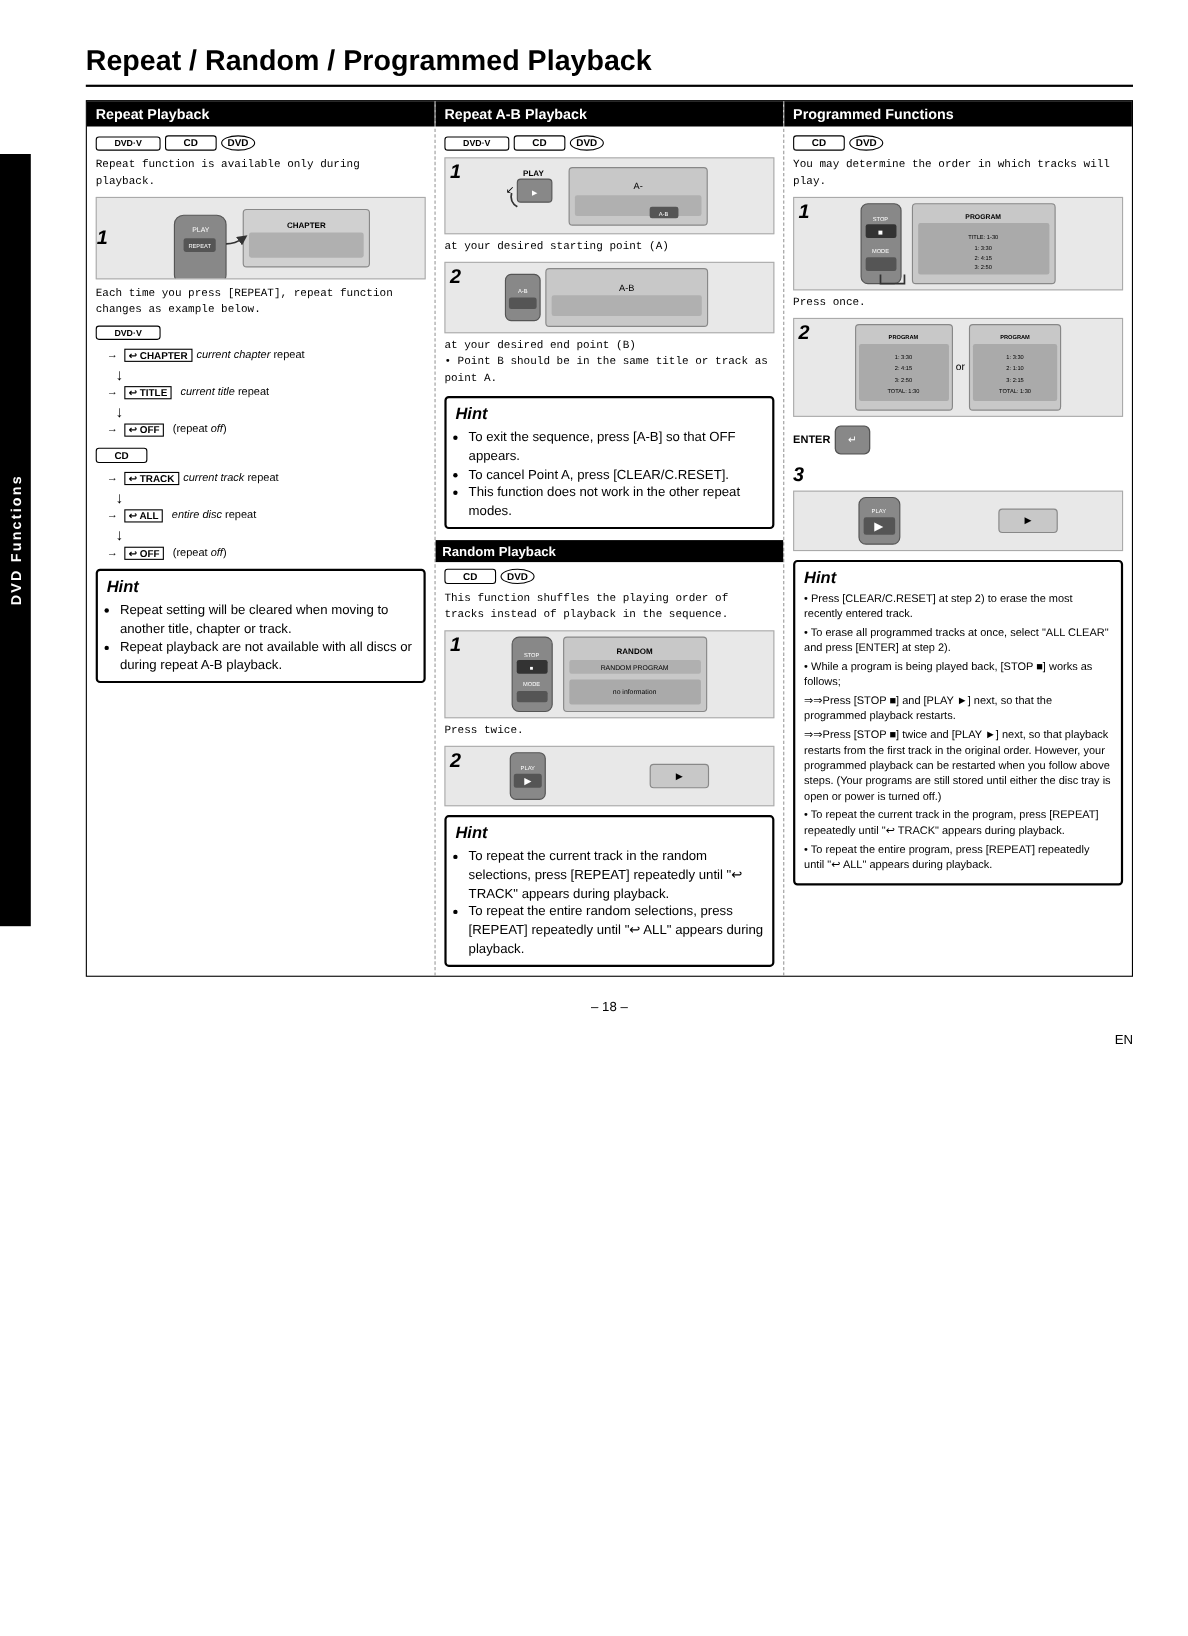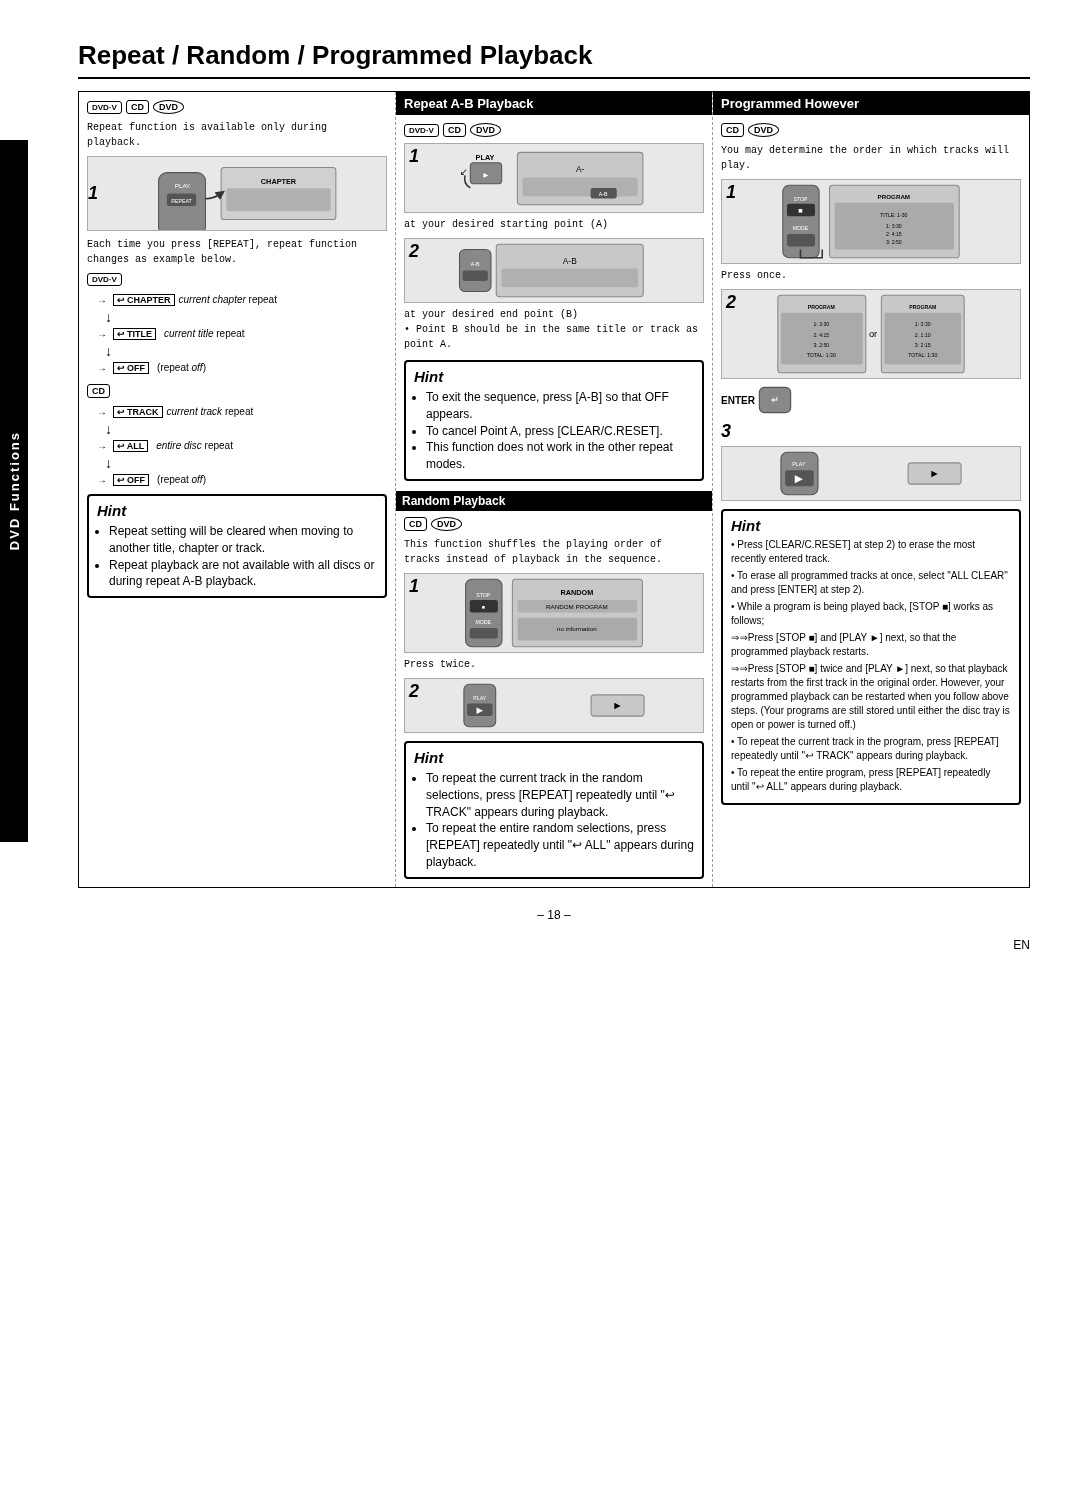--- a/index.html
+++ b/index.html
@@ -45,21 +45,21 @@
     }
     .device-icons {
       display: flex;
       gap: 4px;
       margin-bottom: 6px;
       align-items: center;
     }
     .device-icon {
       border: 1px solid #000;
       border-radius: 3px;
-      padding: 1px 4px;
+      padding: 1px 16px;
       font-size: 9px;
       font-weight: bold;
     }
     .device-icon.dvd { font-size: 8px; }
     .hint-box {
       border: 2px solid #000;
       border-radius: 4px;
       margin-top: 8px;
       padding: 6px 8px;
     }
@@ -176,20 +176,21 @@
     <div class="dvd-label-text">DVD Functions</div>
   </div>
 
   <div class="main-content">
 
     <h1 class="main-title">Repeat / Random / Programmed Playback</h1>
 
     <div class="columns">
 
       <div class="col" style="flex:1.1;">
+        <div class="col-header">Repeat Playback</div>
 
         
         <div class="device-icons">
           <div class="device-icon dvd">DVD·V</div>
           <div class="device-icon">CD</div>
           <div style="border:1px solid #000;border-radius:50%;padding:1px 5px;font-size:9px;font-weight:bold;">DVD</div>
         </div>
 
         <p class="small-text">Repeat function is available only during playback.</p>
 
@@ -386,21 +387,21 @@
           <div class="hint-title">Hint</div>
           <ul>
             <li>To repeat the current track in the random selections, press [REPEAT] repeatedly until "↩ TRACK" appears during playback.</li>
             <li>To repeat the entire random selections, press [REPEAT] repeatedly until "↩ ALL" appears during playback.</li>
           </ul>
         </div>
 
       </div>
 
       <div class="col" style="flex:1.1;">
-        <div class="col-header">Programmed However</div>
+        <div class="col-header">Programmed Functions</div>
 
         <div class="device-icons">
           <div class="device-icon">CD</div>
           <div style="border:1px solid #000;border-radius:50%;padding:1px 5px;font-size:9px;font-weight:bold;">DVD</div>
         </div>
 
         <p class="small-text">You may determine the order in which tracks will play.</p>
 
         <div class="step-block">
           <div class="diagram" style="height:85px;">

